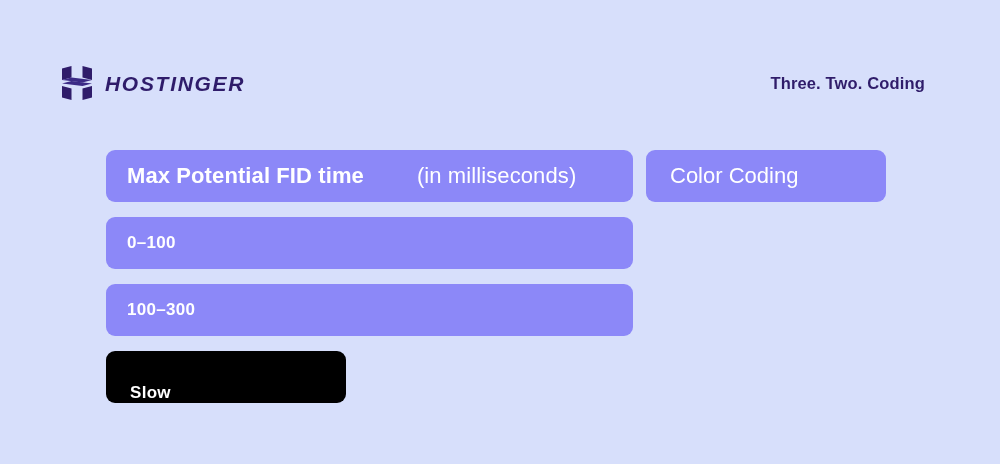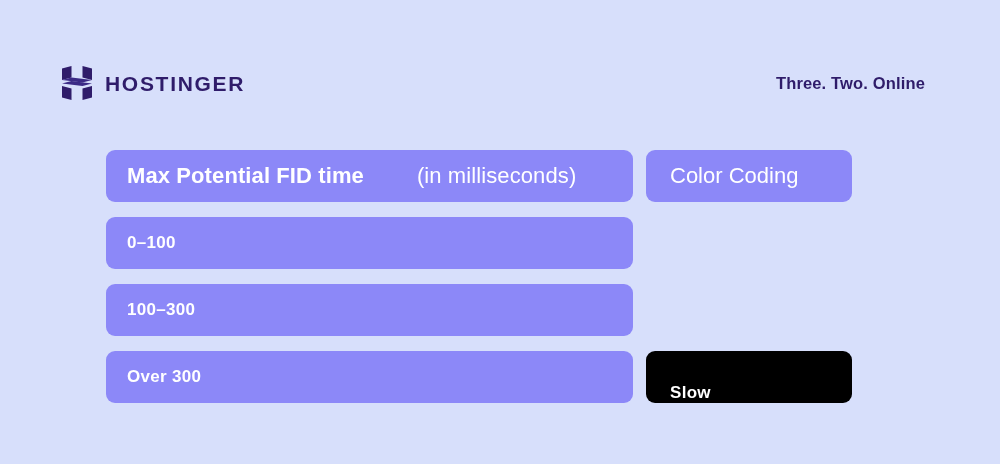--- a/index.html
+++ b/index.html
@@ -43,20 +43,21 @@
     flex: none;
   }
 
   .brand-word {
     font-size: 21px;
     font-weight: bold;
     letter-spacing: 1.7px;
     color: #2F1C6A;
     line-height: 1;
     white-space: nowrap;
+    font-style: italic;
   }
 
   .tagline {
     font-size: 16.5px;
     font-weight: bold;
     color: #2F1C6A;
     letter-spacing: 0.15px;
     white-space: nowrap;
   }
 
@@ -88,21 +89,21 @@
   }
 
   .cell-metric {
     width: 527px;
     flex: none;
     background: #8C88F8;
     gap: 46px;
   }
 
   .cell-color {
-    width: 206px;
+    width: 240px;
     flex: none;
     padding-left: 24px;
   }
 
   
   .row-header .cell {
     font-size: 22px;
   }
 
   .hdr-strong {
@@ -140,21 +141,21 @@
         <polygon points="20.5,0 30,2.5 30,14 20.5,11.5" fill="#2F1C6A"></polygon>
         <polygon points="0,14 9.5,11.5 30,14 20.5,16.5" fill="#3B2A86"></polygon>
         <polygon points="0,17.5 9.5,15 30,17.5 20.5,20" fill="#3B2A86"></polygon>
         <polygon points="0,20 9.5,22.5 9.5,34 0,31.5" fill="#2F1C6A"></polygon>
         <polygon points="20.5,22.5 30,20 30,31.5 20.5,34" fill="#2F1C6A"></polygon>
       </svg>
     </span>
     <span class="brand-word">HOSTINGER</span>
   </div>
 
-  <div class="tagline">Three. Two. Online</div>
+  <div class="tagline">Three. Two. Coding</div>
 </div>
 
 <div class="table">
 
   <div class="row row-header">
     <div class="cell cell-metric">
       <span class="hdr-strong">Max Potential FID time</span>
       <span class="hdr-light">(in milliseconds)</span>
     </div>
     <div class="cell cell-color swatch-head">
@@ -168,21 +169,18 @@
     </div>
   </div>
 
   <div class="row row-body">
     <div class="cell cell-metric">
       <span>100–300</span>
     </div>
   </div>
 
   <div class="row row-body">
-    <div class="cell cell-metric">
-      <span>Over 300</span>
-    </div>
     <div class="cell cell-color swatch-slow">
       <span>Slow</span>
     </div>
   </div>
 
 </div>
 
 </body></html>

